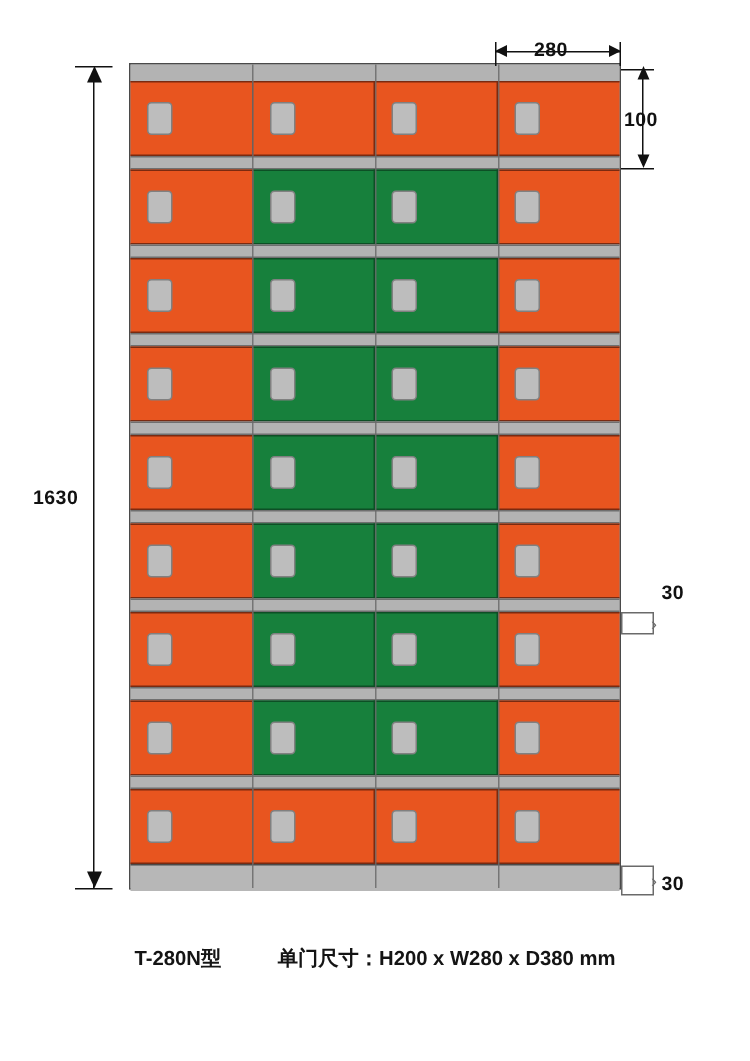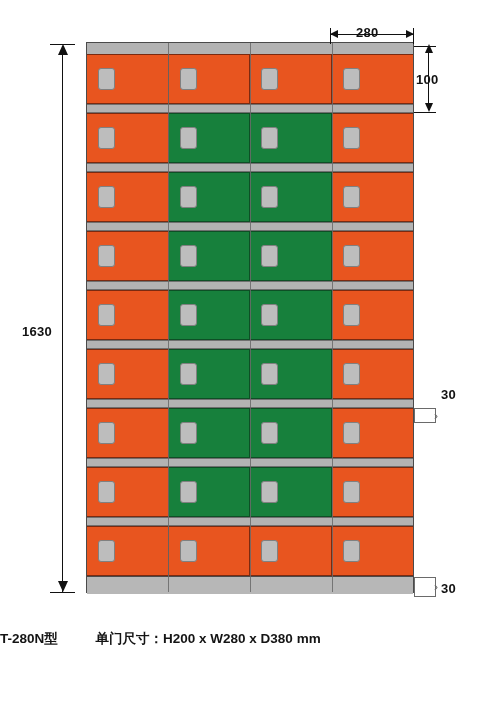--- a/index.html
+++ b/index.html
@@ -166,20 +166,21 @@
     color: #6a6a6a;
     line-height: 1;
   }
 
   
   #caption {
     position: absolute;
     left: 0;
     top: 630px;
     width: 500px;
+    text-align: center;
     font-size: 13.5px;
     font-weight: bold;
     color: #141414;
   }
   #caption .model { margin-right: 34px; }
 </style>
 </head>
 <body>
 
 <div id="stage">

